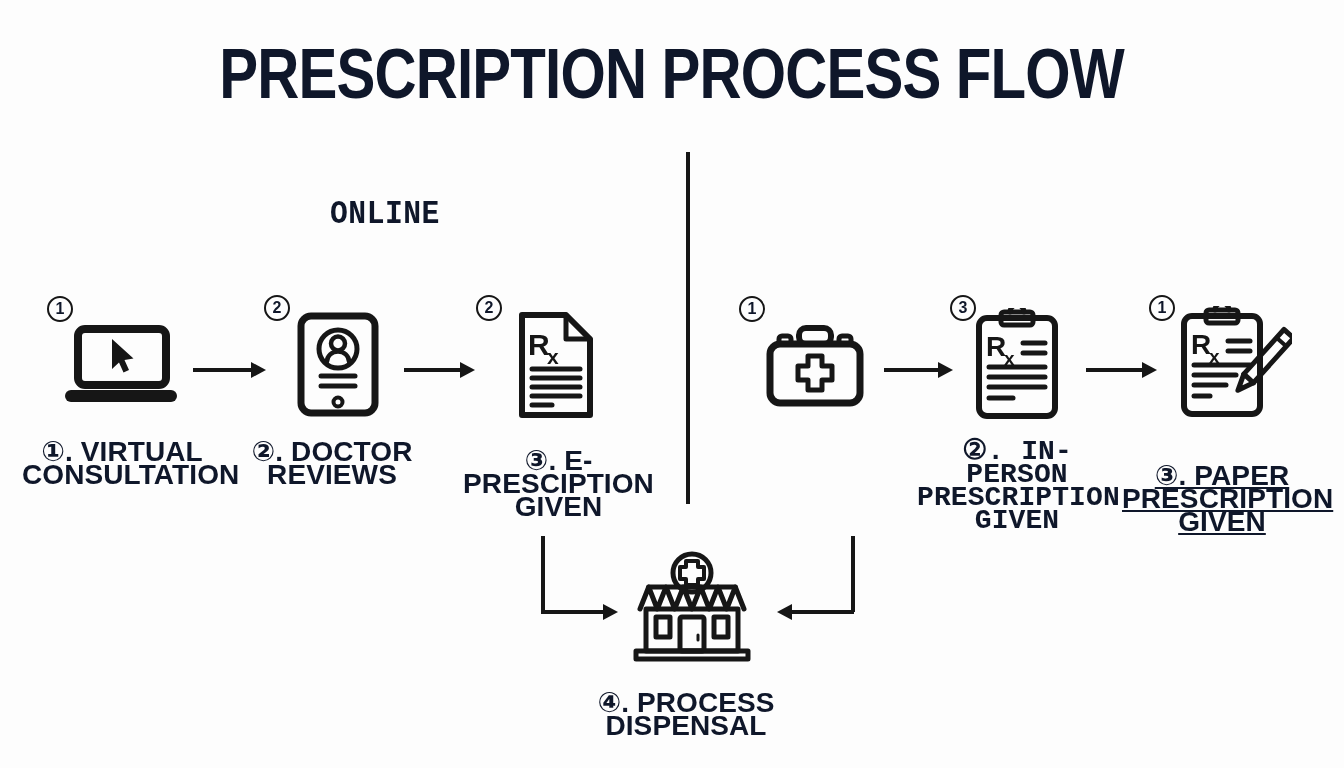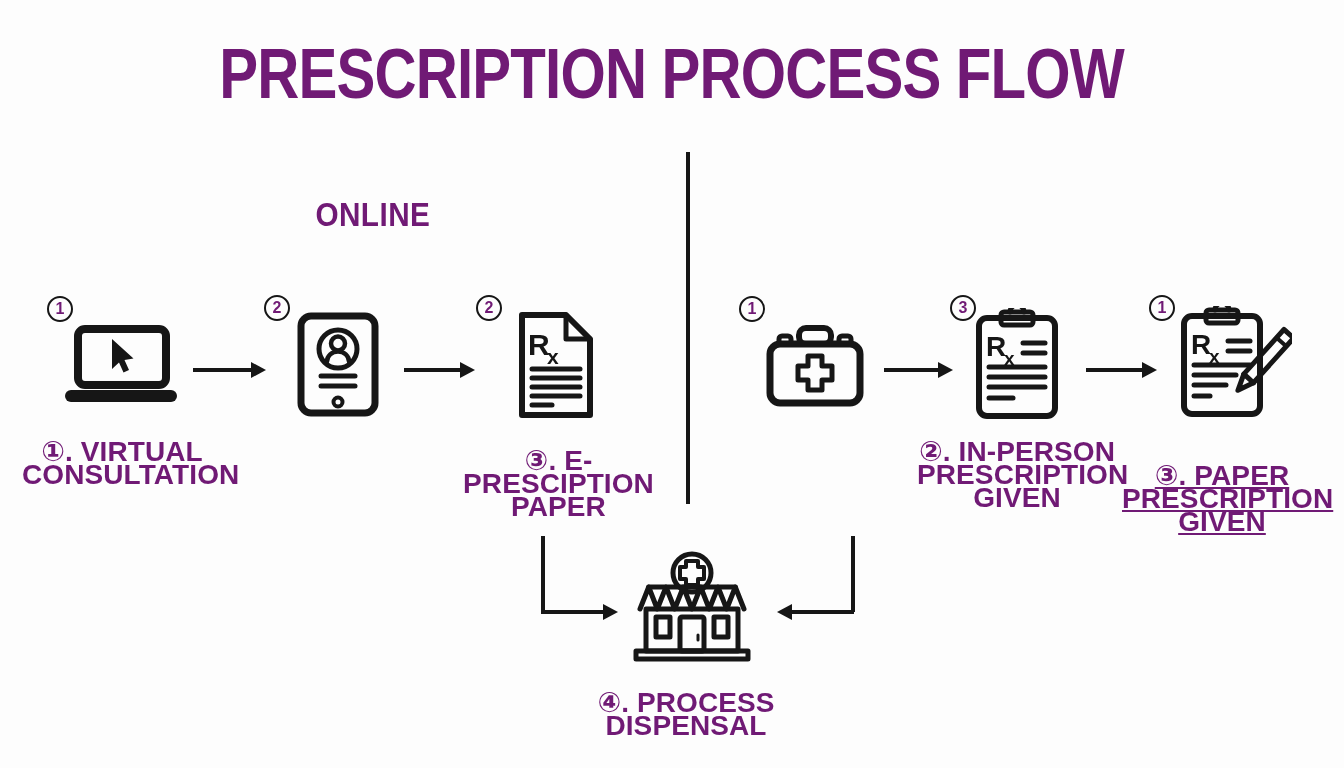--- a/index.html
+++ b/index.html
@@ -1,28 +1,28 @@
 <!DOCTYPE html>
 <html><head>
 <meta charset="utf-8">
 <style>
   html,body{margin:0;padding:0;}
   .canvas{
     position:relative;width:1344px;height:768px;overflow:hidden;
-    background:#fdfdfd;color:#701a75;
+    background:#fdfdfd;color:#0f172a;
     font-family:"Liberation Sans","DejaVu Sans",sans-serif;
   }
   .abs{position:absolute;}
   
   .title{top:38px;left:0;width:1344px;text-align:center;line-height:1;}
   .title span{display:inline-block;font-size:71px;font-weight:bold;letter-spacing:-1px;transform:scaleX(.82);transform-origin:center;white-space:nowrap;}
   
   .col-header{top:198px;width:320px;text-align:center;line-height:1;}
   .col-header span{display:inline-block;font-size:33px;font-weight:bold;transform:scaleX(.9);transform-origin:center;letter-spacing:.5px;}
-  .hdr-online{left:213px;}
+  .hdr-online{left:225px;font-family:Liberation Mono, monospace;}
   .hdr-trad{left:853px;}
   
   .divider{left:686px;top:152px;width:4px;height:352px;background:#161616;}
   
   .badge{width:26px;height:26px;border:2.5px solid #161616;border-radius:50%;
          display:flex;align-items:center;justify-content:center;
          font-size:16px;font-weight:bold;box-sizing:border-box;}
   
   .step-label{font-weight:bold;font-size:28px;line-height:23px;text-align:center;
               white-space:pre-line;letter-spacing:.1px;}
@@ -71,37 +71,39 @@
   <div class="abs badge" style="left:264px;top:295px;">2</div>
   <svg class="abs icon" style="left:297px;top:312px;" width="82" height="105" viewBox="0 0 82 105">
     <rect class="st" x="4" y="4" width="74" height="97" rx="10" stroke-width="7"></rect>
     <circle class="st" cx="41" cy="37" r="19" stroke-width="5"></circle>
     <circle class="st" cx="41" cy="31.5" r="7" stroke-width="4.5"></circle>
     <path class="st" d="M30 49.5 a11 10 0 0 1 22 0" stroke-width="4.5"></path>
     <line class="st" x1="24" y1="64" x2="58" y2="64" stroke-width="5"></line>
     <line class="st" x1="24" y1="74" x2="58" y2="74" stroke-width="5"></line>
     <circle class="st" cx="41" cy="90" r="4.5" stroke-width="4"></circle>
   </svg>
+  <div class="abs step-label" style="left:232px;top:440px;width:200px;">②. DOCTOR
+REVIEWS</div>
 
   <div class="abs harrow" style="left:404px;top:368px;width:56px;"></div>
 
   <div class="abs badge" style="left:476px;top:295px;">2</div>
   <svg class="abs icon" style="left:516px;top:311px;" width="80" height="108" viewBox="0 0 80 108">
     <path class="st" d="M6 4 H50 L74 28 V104 H6 Z" stroke-width="6"></path>
     <path class="st" d="M50 4 V28 H74" stroke-width="5"></path>
     <text x="12" y="44" font-size="30">R</text>
     <text x="31" y="53" font-size="21">x</text>
     <line class="st" x1="16" y1="58" x2="64" y2="58" stroke-width="5"></line>
     <line class="st" x1="16" y1="67" x2="64" y2="67" stroke-width="5"></line>
     <line class="st" x1="16" y1="76" x2="64" y2="76" stroke-width="5"></line>
     <line class="st" x1="16" y1="85" x2="64" y2="85" stroke-width="5"></line>
     <line class="st" x1="16" y1="94" x2="36" y2="94" stroke-width="5"></line>
   </svg>
   <div class="abs step-label" style="left:456px;top:449px;width:205px;">③. E-PRESCIPTION
-PAPER</div>
+GIVEN</div>
 
   <div class="abs badge" style="left:739px;top:296px;">1</div>
   <svg class="abs icon" style="left:766px;top:325px;" width="98" height="82" viewBox="0 0 98 82">
     <rect class="st" x="33" y="3" width="32" height="16" rx="7" stroke-width="6"></rect>
     <rect class="st" x="13" y="11" width="12" height="8" rx="3" stroke-width="5"></rect>
     <rect class="st" x="73" y="11" width="12" height="8" rx="3" stroke-width="5"></rect>
     <rect class="st" x="4" y="19" width="90" height="59" rx="10" stroke-width="7"></rect>
     <path class="st" d="M42 31 h14 v10 h10 v14 h-10 v10 h-14 v-10 h-10 v-14 h10 Z" stroke-width="5"></path>
   </svg>
 
@@ -114,21 +116,21 @@
     <path class="st" d="M35 4 a7 7 0 0 1 14 0" stroke-width="5"></path>
     <text x="11" y="48" font-size="28">R</text>
     <text x="29" y="57" font-size="19">x</text>
     <line class="st" x1="48" y1="35" x2="70" y2="35" stroke-width="5"></line>
     <line class="st" x1="48" y1="45" x2="70" y2="45" stroke-width="5"></line>
     <line class="st" x1="14" y1="59" x2="70" y2="59" stroke-width="5"></line>
     <line class="st" x1="14" y1="69" x2="70" y2="69" stroke-width="5"></line>
     <line class="st" x1="14" y1="79" x2="70" y2="79" stroke-width="5"></line>
     <line class="st" x1="14" y1="90" x2="38" y2="90" stroke-width="5"></line>
   </svg>
-  <div class="abs step-label" style="left:917px;top:440px;width:200px;">②. IN-PERSON
+  <div class="abs step-label" style="left:917px;top:440px;width:200px;font-family:Liberation Mono, monospace;">②. IN-PERSON
 PRESCRIPTION
 GIVEN</div>
 
   <div class="abs harrow" style="left:1086px;top:368px;width:56px;"></div>
 
   <div class="abs badge" style="left:1149px;top:295px;">1</div>
   <svg class="abs icon" style="left:1180px;top:306px;" width="112" height="112" viewBox="0 0 112 112">
     <rect class="st" x="4" y="10" width="76" height="98" rx="8" stroke-width="6"></rect>
     <rect class="st" x="26" y="4" width="32" height="13" rx="3" stroke-width="5"></rect>
     <path class="st" d="M35 4 a7 7 0 0 1 14 0" stroke-width="5"></path>

